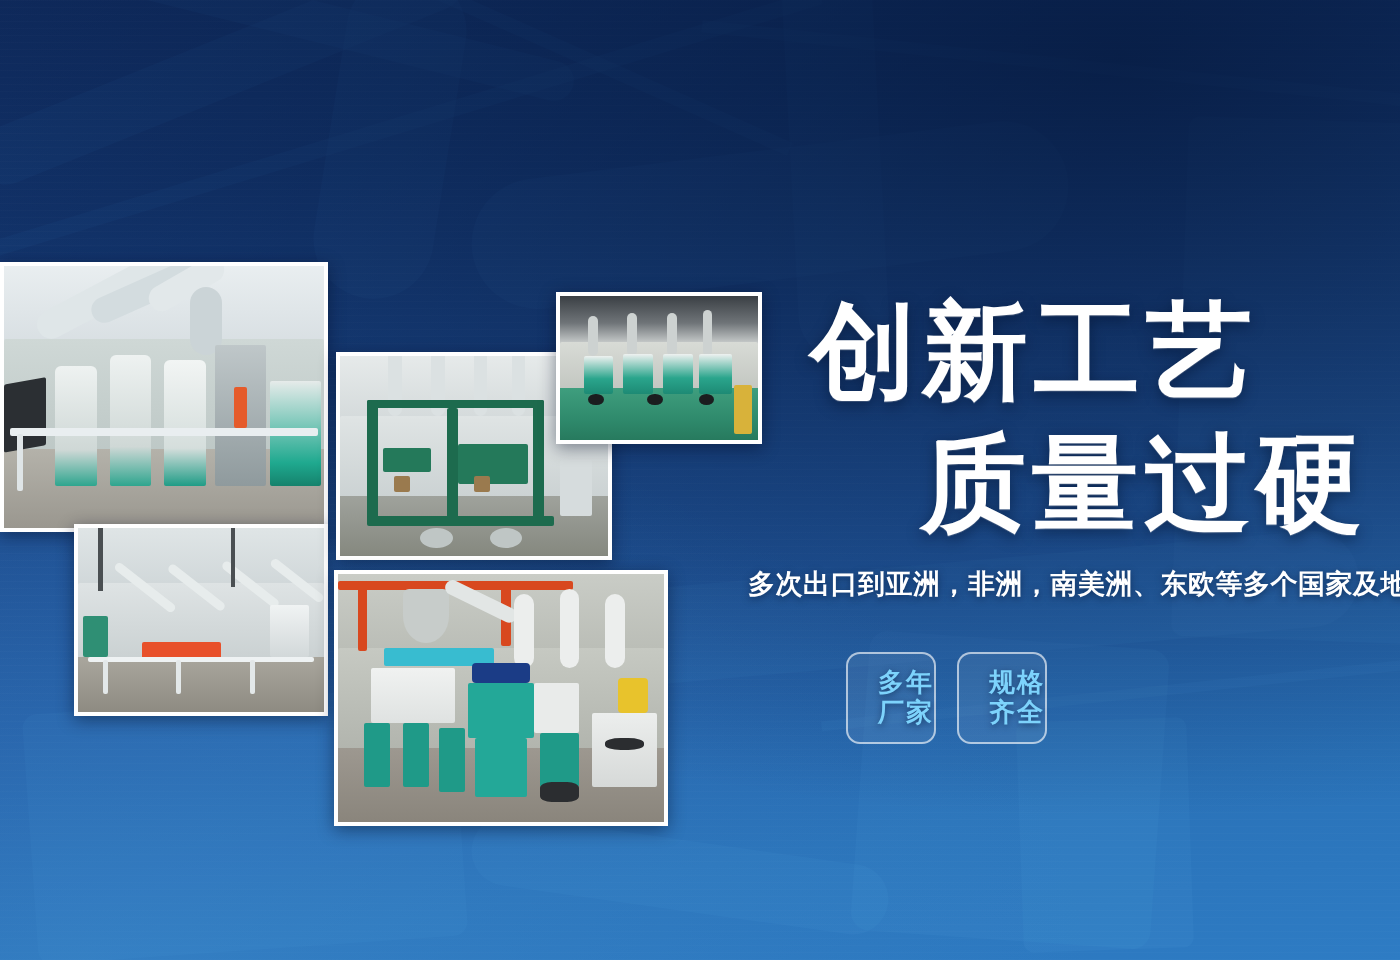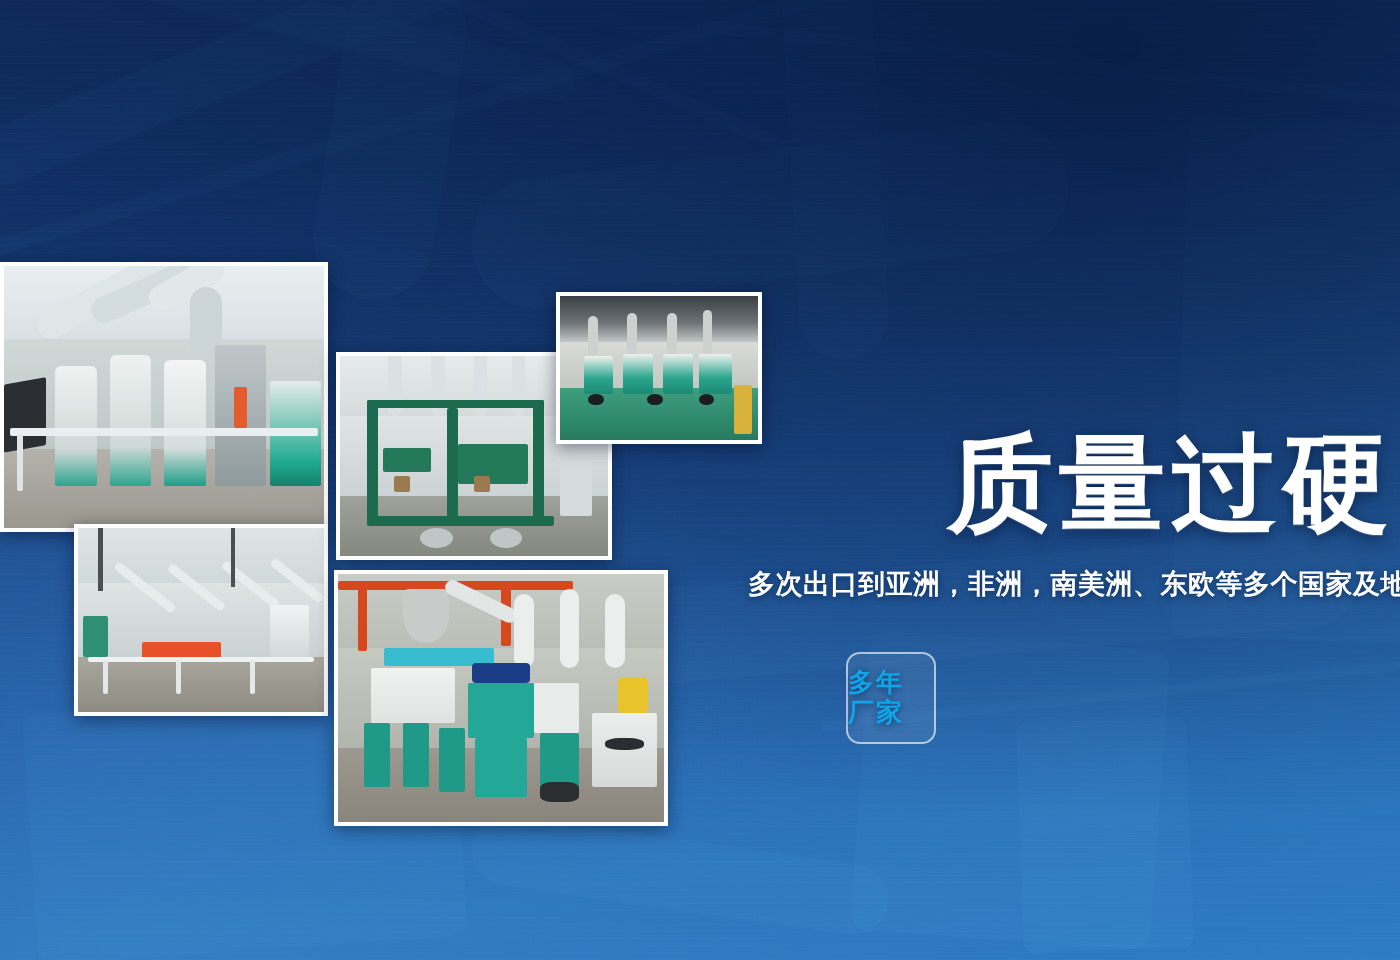--- a/index.html
+++ b/index.html
@@ -116,21 +116,21 @@
   .headline {
     position: absolute;
     color: #ffffff;
     font-weight: 700;
     letter-spacing: 6px;
     text-shadow: 0 4px 14px rgba(3,18,48,.55), 0 1px 0 rgba(255,255,255,.25);
     white-space: nowrap;
     line-height: 1;
   }
   #headline-line-1 { left: 810px; top: 298px; font-size: 106px; }
-  #headline-line-2 { left: 947px; top: 430px; font-size: 106px; }
+  #headline-line-2 { left: 920px; top: 430px; font-size: 106px; }
 
   #subtitle {
     position: absolute;
     left: 748px;
     top: 566px;
     font-size: 27px;
     font-weight: 700;
     color: #ffffff;
     letter-spacing: .5px;
     white-space: nowrap;
@@ -145,23 +145,23 @@
     gap: 21px;
   }
   .badge {
     width: 90px;
     height: 92px;
     border: 2px solid rgba(255,255,255,.62);
     border-radius: 14px;
     background: rgba(255,255,255,.07);
     display: flex;
     flex-direction: column;
-    align-items: flex-start;
+    align-items: flex-end;
     justify-content: center;
-    color: #0ea5e9;
+    color: #7dd3fc;
     font-size: 26px;
     font-weight: 700;
     line-height: 1.15;
     letter-spacing: 2px;
     text-shadow: 0 2px 6px rgba(3,18,48,.5);
     box-sizing: border-box;
   }
   .badge span { display: block; }
 </style>
 </head>
@@ -314,24 +314,29 @@
           <div class="mach" style="left:86%;top:42%;width:9%;height:14%;background:#e8c32c;border-radius:4px;"></div>
           <div class="mach" style="left:78%;top:56%;width:20%;height:30%;background:linear-gradient(180deg,#eceeed 0%,#d6d9d8 100%);"></div>
           <div class="mach" style="left:82%;top:66%;width:12%;height:5%;background:#2b2d30;border-radius:40%;"></div>
           <div class="mach" style="left:62%;top:84%;width:12%;height:8%;background:#2b2d30;border-radius:30%;"></div>
         </div>
       </div>
     </div>
 
   </div>
 
+  <div class="headline" id="headline-line-1">创新工艺</div>
   <div class="headline" id="headline-line-2">质量过硬</div>
 
   <div id="subtitle">多次出口到亚洲，非洲，南美洲、东欧等多个国家及地区</div>
 
   <div class="badge-row">
     <div class="badge">
       <span>多年</span>
       <span>厂家</span>
     </div>
+    <div class="badge">
+      <span>规格</span>
+      <span>齐全</span>
+    </div>
   </div>
 
 </div>
 
 </body></html>

